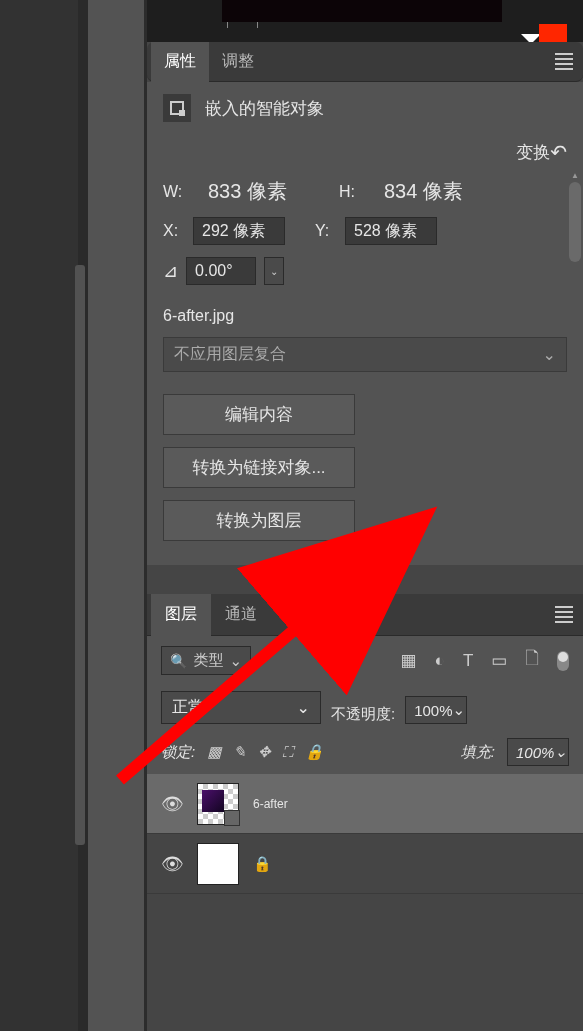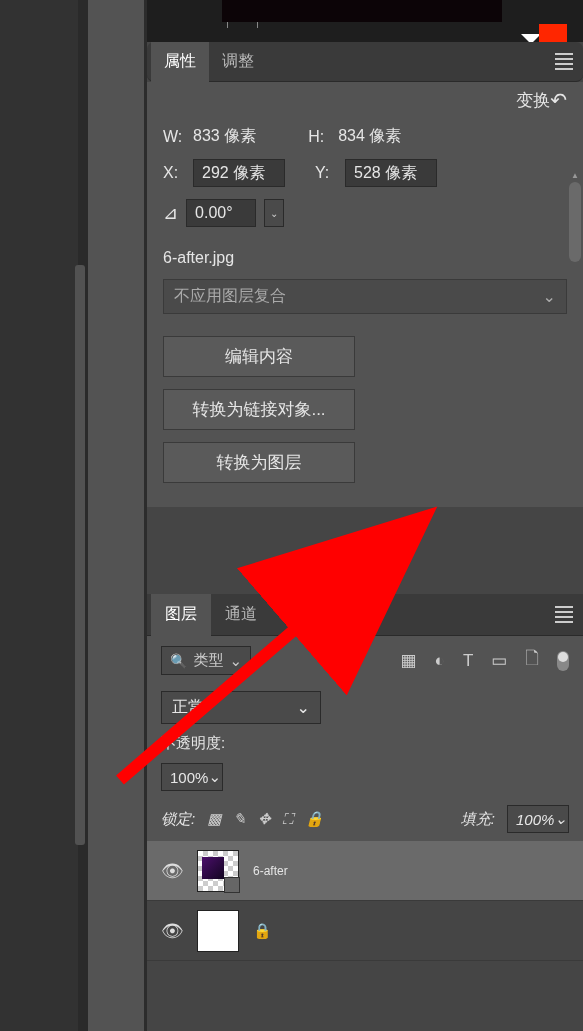--- a/index.html
+++ b/index.html
@@ -37,21 +37,21 @@
   .so-icon-corner { position: absolute; width: 6px; height: 6px; background: #ccc; right: -3px; bottom: -3px; }
   .so-label { color: #e6e6e6; font-size: 17px; }
 
   .transform-section { padding: 6px 16px 12px 16px; position: relative; }
   .section-header { display: flex; justify-content: flex-end; align-items: center; margin-bottom: 14px; }
   .section-title { color: #e6e6e6; font-size: 17px; }
   .reset-icon { color: #e6e6e6; font-size: 20px; cursor: pointer; }
 
   .dim-row { display: flex; align-items: center; margin-bottom: 12px; gap: 6px; }
   .dim-label { color: #e6e6e6; font-size: 16px; width: 24px; }
-  .dim-value { color: #e6e6e6; font-size: 16px; }
+  .dim-value { color: #e6e6e6; font-size: 20px; margin-left: 15px; }
   .dim-input { background: #3a3a3a; border: 1px solid #2a2a2a; color: #e6e6e6; font-size: 16px; padding: 4px 8px; width: 92px; }
   .dim-gap { width: 40px; }
 
   .angle-row { display: flex; align-items: center; gap: 8px; }
   .angle-icon { color: #e6e6e6; font-size: 18px; }
   .angle-input { background: #3a3a3a; border: 1px solid #2a2a2a; color: #e6e6e6; font-size: 16px; padding: 4px 8px; width: 70px; }
   .angle-dd { width: 20px; height: 28px; background: #4a4a4a; border: 1px solid #2a2a2a; display: flex; align-items: center; justify-content: center; color: #ccc; font-size: 10px; }
 
   .file-section { padding: 10px 16px 18px 16px; }
   .file-name { color: #e6e6e6; font-size: 16px; margin-bottom: 12px; }
@@ -71,21 +71,21 @@
   .ltab.active { background: #535353; color: #fff; }
 
   .layer-toolbar { background: #535353; padding: 10px 14px; display: flex; align-items: center; gap: 14px; }
   .type-dd { background: #4a4a4a; border: 1px solid #2a2a2a; color: #ccc; font-size: 15px; padding: 4px 8px; display: flex; align-items: center; gap: 6px; }
   .type-dd .search-ico { font-size: 14px; }
   .tb-icons { display: flex; gap: 18px; margin-left: auto; align-items: center; }
   .tb-icon { color: #ccc; font-size: 17px; cursor: pointer; }
   .toggle-sw { width: 12px; height: 20px; background: #888; border-radius: 6px; position: relative; }
   .toggle-sw::after { content: ""; position: absolute; top: 1px; left: 1px; width: 10px; height: 10px; background: #ddd; border-radius: 5px; }
 
-  .blend-row { background: #535353; padding: 6px 14px; display: flex; align-items: flex-start; gap: 10px; flex-direction: column; }
+  .blend-row { background: #535353; padding: 6px 14px; display: flex; align-items: flex-end; gap: 10px; }
   .blend-dd { background: #4a4a4a; border: 1px solid #2a2a2a; color: #e6e6e6; font-size: 16px; padding: 5px 10px; width: 160px; display: flex; justify-content: space-between; align-items: center; }
   .opacity-label { color: #e6e6e6; font-size: 15px; }
   .pct-box { background: #4a4a4a; border: 1px solid #2a2a2a; color: #e6e6e6; font-size: 15px; padding: 4px 8px; width: 62px; display: flex; justify-content: space-between; align-items: center; }
 
   .lock-row { background: #535353; padding: 8px 14px; display: flex; align-items: center; gap: 12px; color: #e6e6e6; font-size: 15px; font-style: italic; }
   .lock-icon { color: #ccc; font-size: 15px; }
 
   .layer-list { background: #454545; }
   .layer-item { display: flex; align-items: center; height: 60px; border-bottom: 1px solid #3a3a3a; padding: 0 14px; gap: 14px; }
   .layer-item.selected { background: #6a6a6a; }
@@ -127,20 +127,28 @@
       <div class="ptab">调整</div>
       <div class="menu-icon menu-lines">
           <div></div>
           <div></div>
           <div></div>
           <div></div>
         </div>
     </div>
 
     <div class="panel-body">
+      <div class="smart-obj-row">
+        <div class="so-icon">
+          <div class="so-icon-inner">
+              <div class="so-icon-corner"></div>
+            </div>
+        </div>
+        <div class="so-label">嵌入的智能对象</div>
+      </div>
 
       <div class="transform-section">
         <div class="section-header">
           <div class="section-title">变换</div>
           <div class="reset-icon">↶</div>
         </div>
         <div class="dim-row">
           <span class="dim-label">W:</span>
           <span class="dim-value">833 像素</span>
           <span class="dim-gap"></span>

